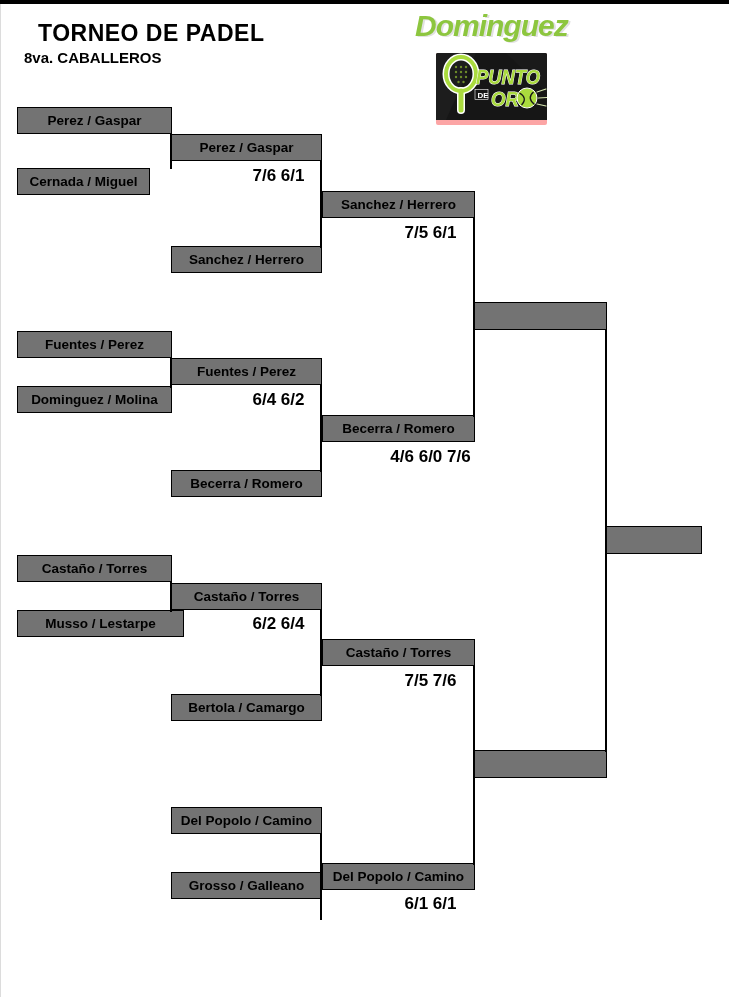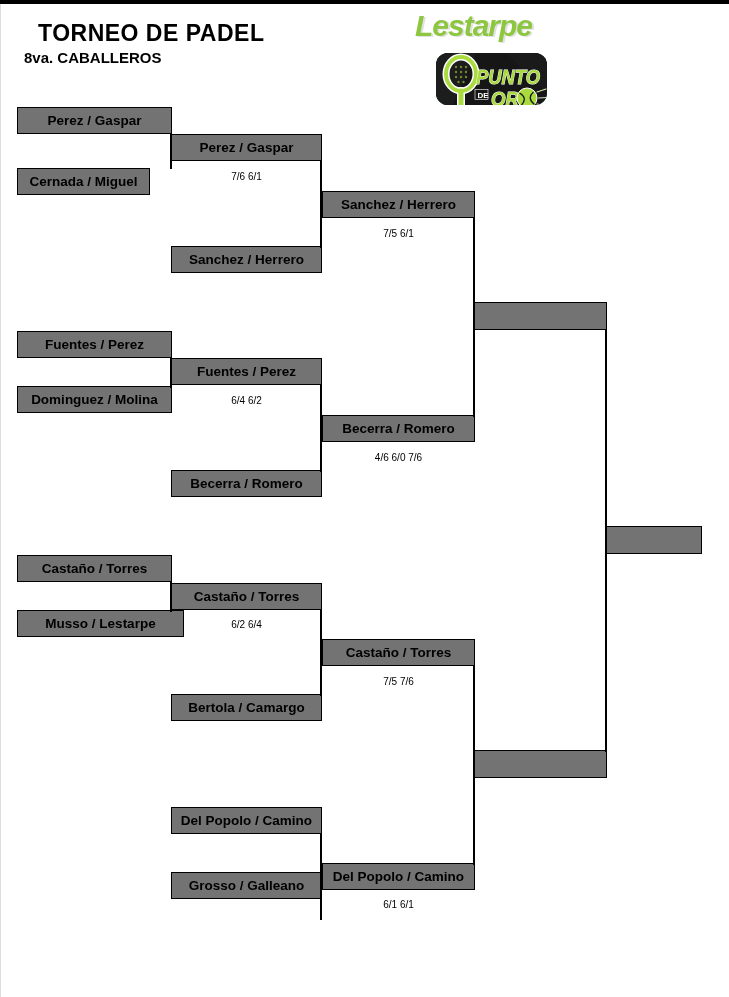--- a/index.html
+++ b/index.html
@@ -17,45 +17,45 @@
     position:absolute;left:24px;top:49px;
     font-size:15px;font-weight:bold;
   }
   .rufino{
     position:absolute;left:415px;top:9px;width:160px;
     font-size:30px;font-weight:bold;font-style:italic;letter-spacing:-1px;
     color:#8dc63f;text-shadow:2px 1px 0 rgba(170,170,170,.35);
     white-space:nowrap;
   }
   .punto-logo{
-    position:absolute;left:436px;top:53px;width:111px;height:52px;
-    background:#0f766e;border-radius:12px;overflow:hidden;
+    position:absolute;left:436px;top:53px;width:111px;height:72px;
+    background:#fca5a5;border-radius:2px;overflow:hidden;
   }
   .tb{
     position:absolute;height:27px;box-sizing:border-box;
     border:1.5px solid #000;background:#737373;
     display:flex;align-items:center;justify-content:center;
     font-size:13.5px;font-weight:bold;white-space:nowrap;
   }
   .tb.r4{height:28px;}
   .sc{
     position:absolute;height:20px;
     display:flex;align-items:center;justify-content:center;
-    font-size:10px;font-weight:normal;white-space:nowrap;
+    font-size:17px;font-weight:bold;white-space:nowrap;margin-left:32px;
   }
   .vl{position:absolute;width:2px;background:#000;}
 </style>
 </head>
 <body>
 
 <div class="topbar"></div>
 <div class="leftedge"></div>
 <h1 class="title">TORNEO DE PADEL</h1>
 <div class="category">8va. CABALLEROS</div>
-<div class="rufino">Lestarpe</div>
+<div class="rufino">Dominguez</div>
 
 <div class="punto-logo">
   <svg width="111" height="67" viewBox="0 0 111 67">
     <rect width="111" height="67" fill="#161616"></rect>
     <polygon points="0,0 40,0 10,67 0,67" fill="#1d1d1d"></polygon>
     <polygon points="70,0 111,0 111,40" fill="#1a1a1a"></polygon>
     <g stroke-linecap="round">
       <ellipse cx="25" cy="21" rx="15" ry="17" fill="none" stroke="#ffffff" stroke-width="7"></ellipse>
       <line x1="25" y1="38" x2="25" y2="57" stroke="#ffffff" stroke-width="8"></line>
       <ellipse cx="25" cy="21" rx="15" ry="17" fill="none" stroke="#aadb3e" stroke-width="4"></ellipse>

